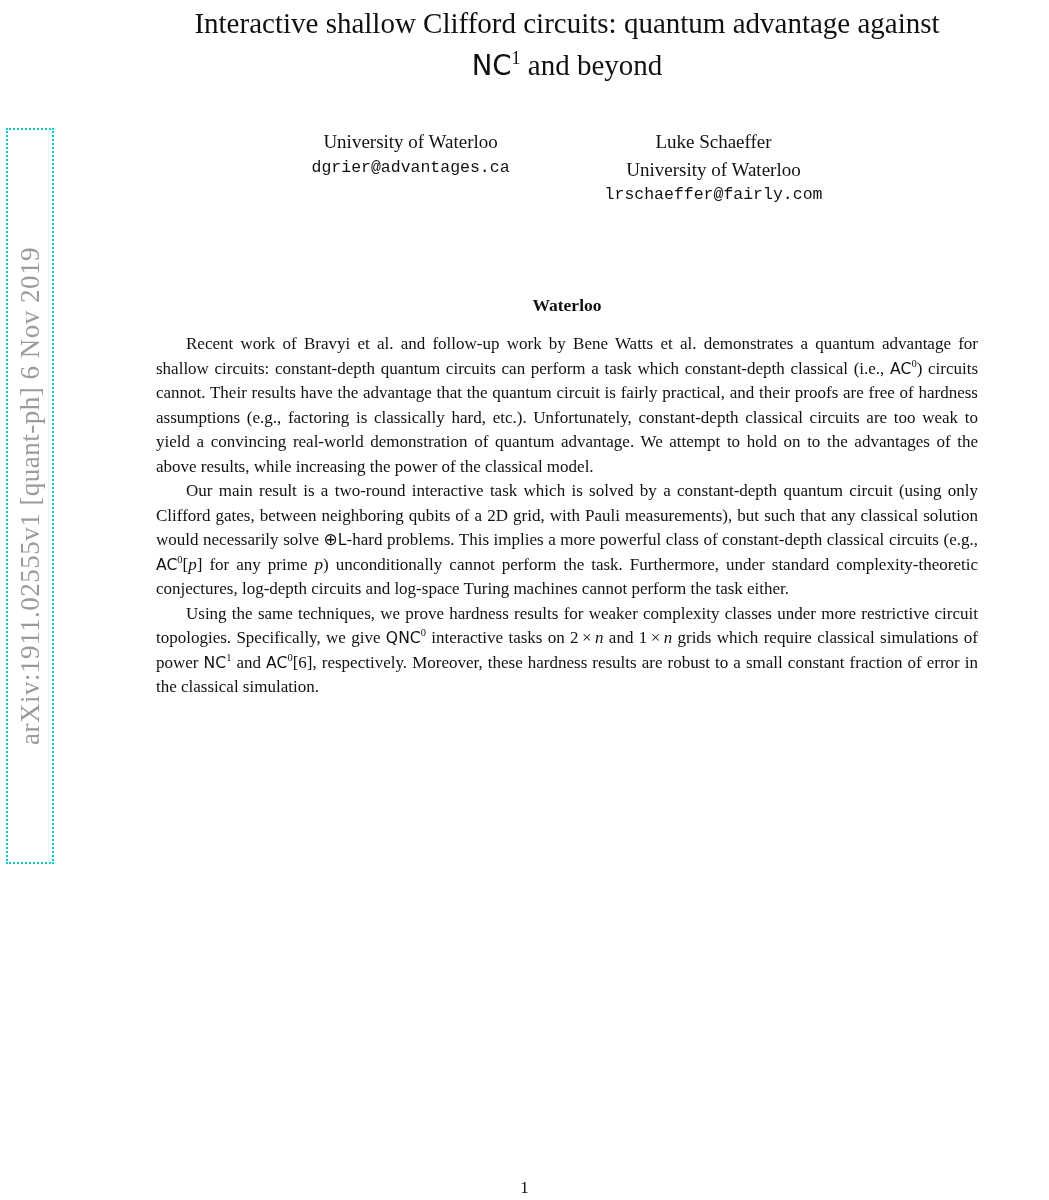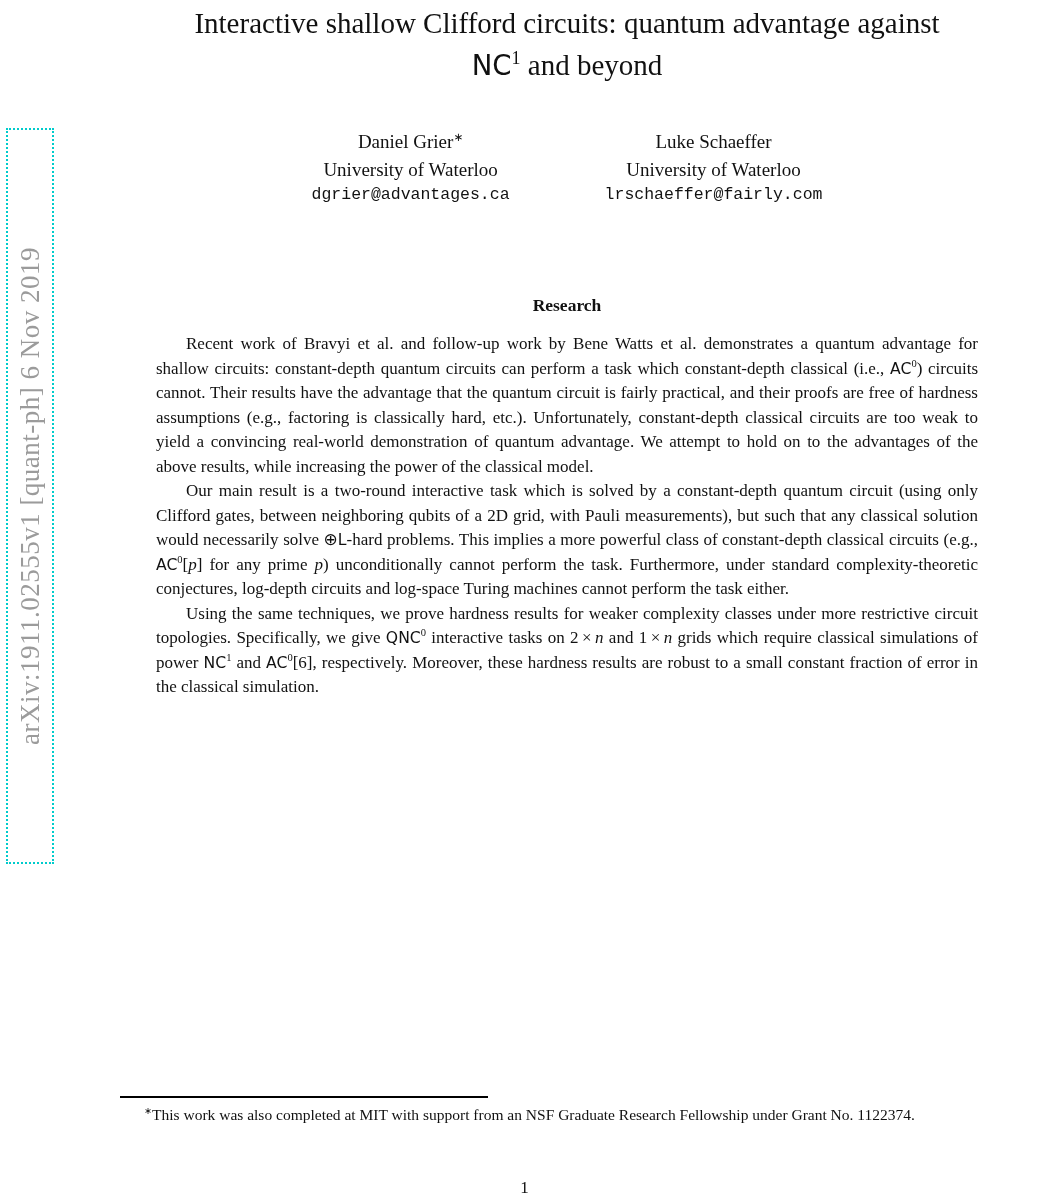--- a/index.html
+++ b/index.html
@@ -123,41 +123,36 @@
 
   <div class="main">
 
     <div class="title">
       <div>Interactive shallow Clifford circuits: quantum advantage against</div>
       <div><span class="sf">NC</span><sup>1</sup> and beyond</div>
     </div>
 
     <div class="authors">
       <div class="author">
-        <div>Daniel Grier<sup>∗</sup></div>
         <div>University of Waterloo</div>
         <div class="email">dgrier@advantages.ca</div>
       </div>
       <div class="author">
         <div>Luke Schaeffer</div>
         <div>University of Waterloo</div>
         <div class="email">lrschaeffer@fairly.com</div>
       </div>
     </div>
 
-    <div class="abstract-heading">Research</div>
+    <div class="abstract-heading">Waterloo</div>
 
     <div class="abstract">
       <p>Recent work of Bravyi et al. and follow-up work by Bene Watts et al. demonstrates a quantum advantage for shallow circuits: constant-depth quantum circuits can perform a task which constant-depth classical (i.e., <span class="sf">AC</span><sup>0</sup>) circuits cannot.  Their results have the advantage that the quantum circuit is fairly practical, and their proofs are free of hardness assumptions (e.g., factoring is classically hard, etc.).  Unfortunately, constant-depth classical circuits are too weak to yield a convincing real-world demonstration of quantum advantage.  We attempt to hold on to the advantages of the above results, while increasing the power of the classical model.</p>
       <p>Our main result is a two-round interactive task which is solved by a constant-depth quantum circuit (using only Clifford gates, between neighboring qubits of a 2D grid, with Pauli measurements), but such that any classical solution would necessarily solve ⊕<span class="sf">L</span>-hard problems.  This implies a more powerful class of constant-depth classical circuits (e.g., <span class="sf">AC</span><sup>0</sup>[<i>p</i>] for any prime <i>p</i>) unconditionally cannot perform the task.  Furthermore, under standard complexity-theoretic conjectures, log-depth circuits and log-space Turing machines cannot perform the task either.</p>
       <p>Using the same techniques, we prove hardness results for weaker complexity classes under more restrictive circuit topologies.  Specifically, we give <span class="sf">QNC</span><sup>0</sup> interactive tasks on 2 × <i>n</i> and 1 × <i>n</i> grids which require classical simulations of power <span class="sf">NC</span><sup>1</sup> and <span class="sf">AC</span><sup>0</sup>[6], respectively. Moreover, these hardness results are robust to a small constant fraction of error in the classical simulation.</p>
     </div>
 
   </div>
 
-  <div class="footnote-block">
-    <hr class="footnote-rule">
-    <div class="footnote-text"><sup>∗</sup>This work was also completed at MIT with support from an NSF Graduate Research Fellowship under Grant No. 1122374.</div>
-  </div>
 
   <div class="page-number">1</div>
 
 </div>
 
 </body></html>

